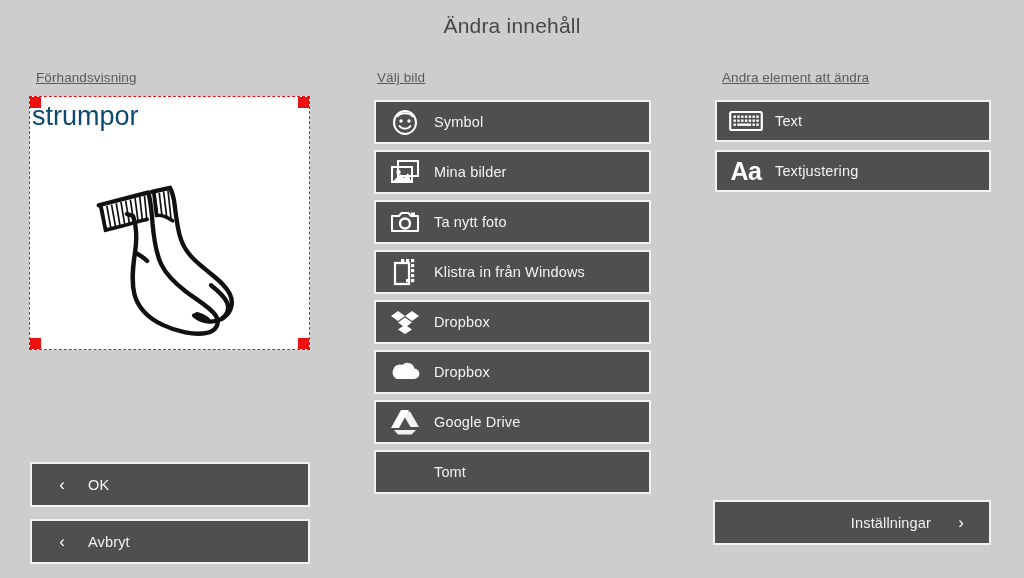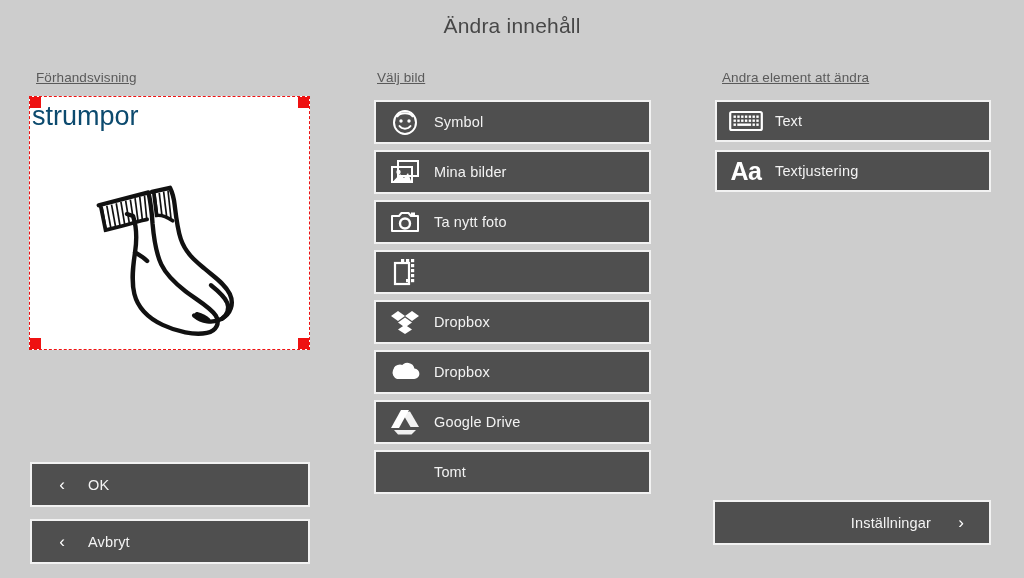--- a/index.html
+++ b/index.html
@@ -291,20 +291,21 @@
         <rect x="19" y="1" width="3.2" height="3.2"></rect>
         <rect x="19" y="6" width="3.2" height="3.2"></rect>
         <rect x="19" y="11" width="3.2" height="3.2"></rect>
         <rect x="19" y="16" width="3.2" height="3.2"></rect>
         <rect x="19" y="21" width="3.2" height="3.2"></rect>
         <rect x="14" y="21" width="3.2" height="3.2"></rect>
       </g>
       <rect x="3" y="5" width="14" height="21" fill="none" stroke="#fff" stroke-width="2.2"></rect>
     </svg>
   </span>
+  <span class="lbl">Klistra in från Windows</span>
 </div>
 
 <div class="btn mid-btn" style="top:300px">
   <span class="ico">
     <svg width="30" height="26" viewBox="0 0 30 26">
       <g fill="#fff">
         <polygon points="8,2 15,7 8,12 1,7"></polygon>
         <polygon points="22,2 29,7 22,12 15,7"></polygon>
         <polygon points="8,13.5 15,8.5 22,13.5 15,18.5"></polygon>
         <polygon points="8,20.5 15,15.8 22,20.5 15,25"></polygon>

